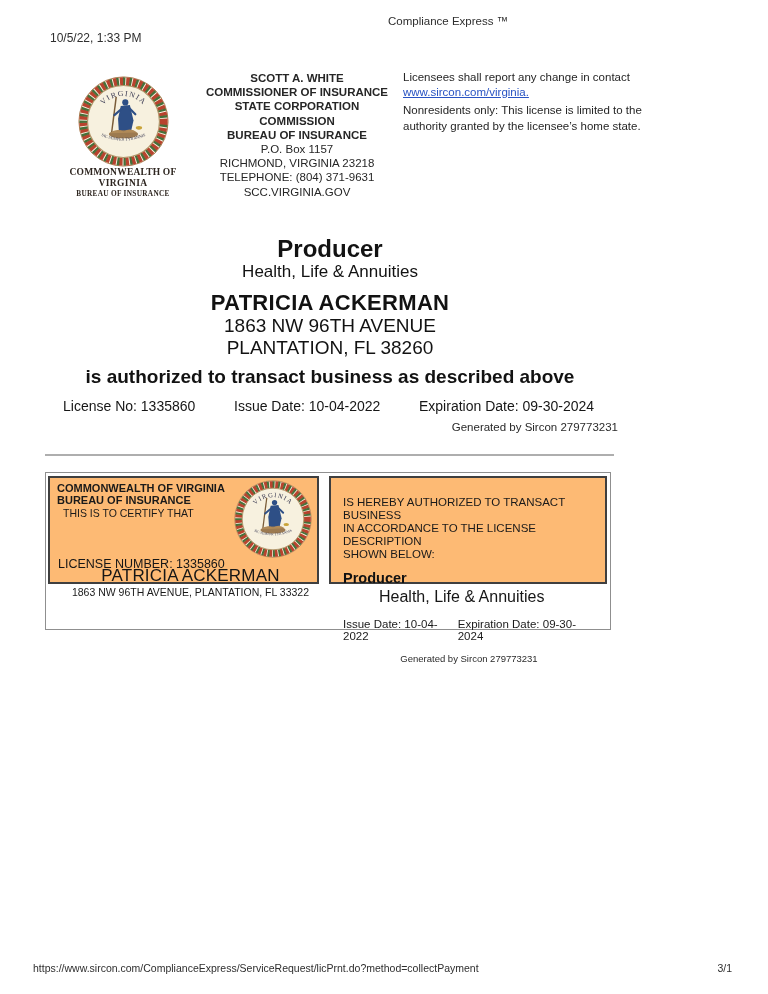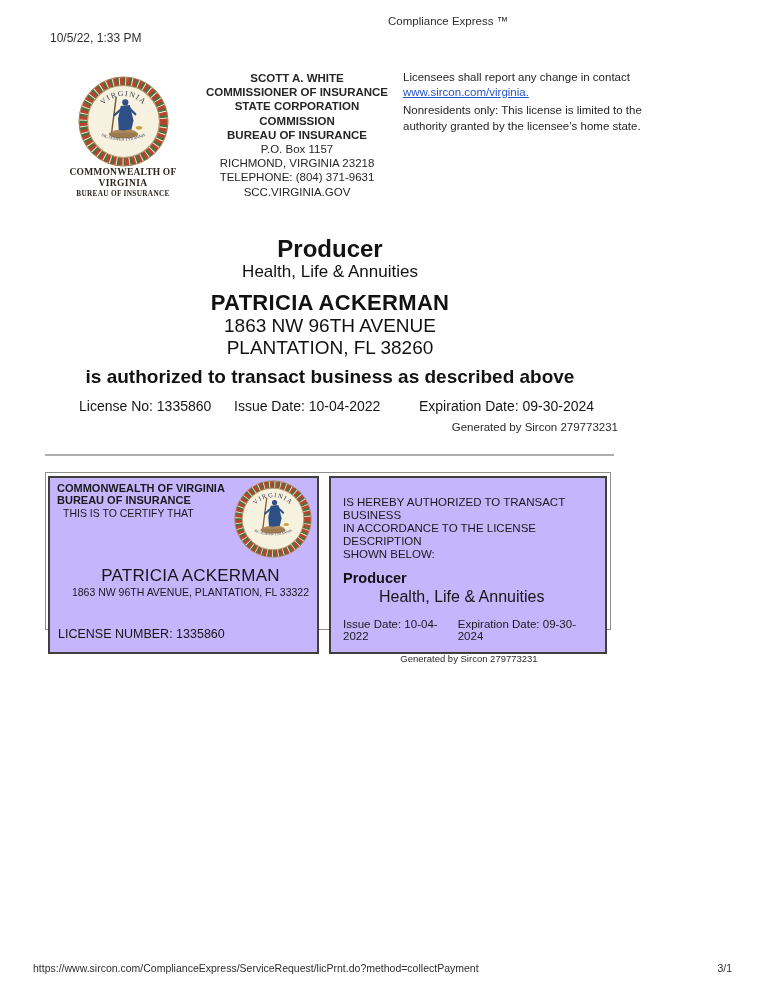--- a/index.html
+++ b/index.html
@@ -37,30 +37,30 @@
   
   .cert-line { left:45px; width:570px; text-align:center; color:#121212; }
   .cert-type     { top:235px; font-size:24px; font-weight:bold; }
   .cert-qual     { top:262px; font-size:17px; }
   .cert-name     { top:290px; font-size:22px; font-weight:bold; letter-spacing:0.3px; }
   .cert-addr1    { top:315px; font-size:19px; }
   .cert-addr2    { top:337px; font-size:19px; }
   .cert-auth     { top:366px; font-size:19px; font-weight:bold; }
   .license-row   { left:0; top:398px; width:768px; height:18px; font-size:14px; color:#161616; }
   .license-row span { position:absolute; white-space:nowrap; }
-  .lic-no  { left:63px;margin-left:16px; }
+  .lic-no  { left:63px; }
   .lic-iss { left:234px; }
   .lic-exp { left:419px; }
   .cert-generated { top:421px; right:150px; left:auto; width:auto; font-size:11.5px; color:#2a2a2a; }
 
   .rule { left:45px; top:454px; width:569px; height:0; border-top:2px solid #aeaeae; }
 
   
   .card { left:45px; top:472px; width:566px; height:158px; border:1px solid #8f8f8f; background:#fff; }
-  .panel { position:absolute; top:3px; height:178px; border:2px solid #3f3f3f; background:#c4b5fd; }
+  .panel { position:absolute; top:3px; height:108px; border:2px solid #3f3f3f; background:#fdba74; }
   .panel-left  { left:2px;  width:271px; }
   .panel-right { left:283px; width:278px; }
 
   .pl-org     { position:absolute; left:7px; top:4px; font-size:11px; font-weight:bold; line-height:12px; color:#1a1a1a; }
   .pl-certify { position:absolute; left:13px; top:29px; font-size:10.5px; color:#1a1a1a; }
   .seal-small { position:absolute; right:5px; top:2px; width:78px; height:78px; }
   .pl-name    { position:absolute; left:0; right:-14px; top:88px; text-align:center; font-size:17px; letter-spacing:0.2px; color:#161616; }
   .pl-addr    { position:absolute; left:0; right:-14px; top:108px; text-align:center; font-size:10.5px; color:#1a1a1a; }
   .pl-licnum  { position:absolute; left:8px; bottom:11px; font-size:12.5px; color:#161616; }
 

